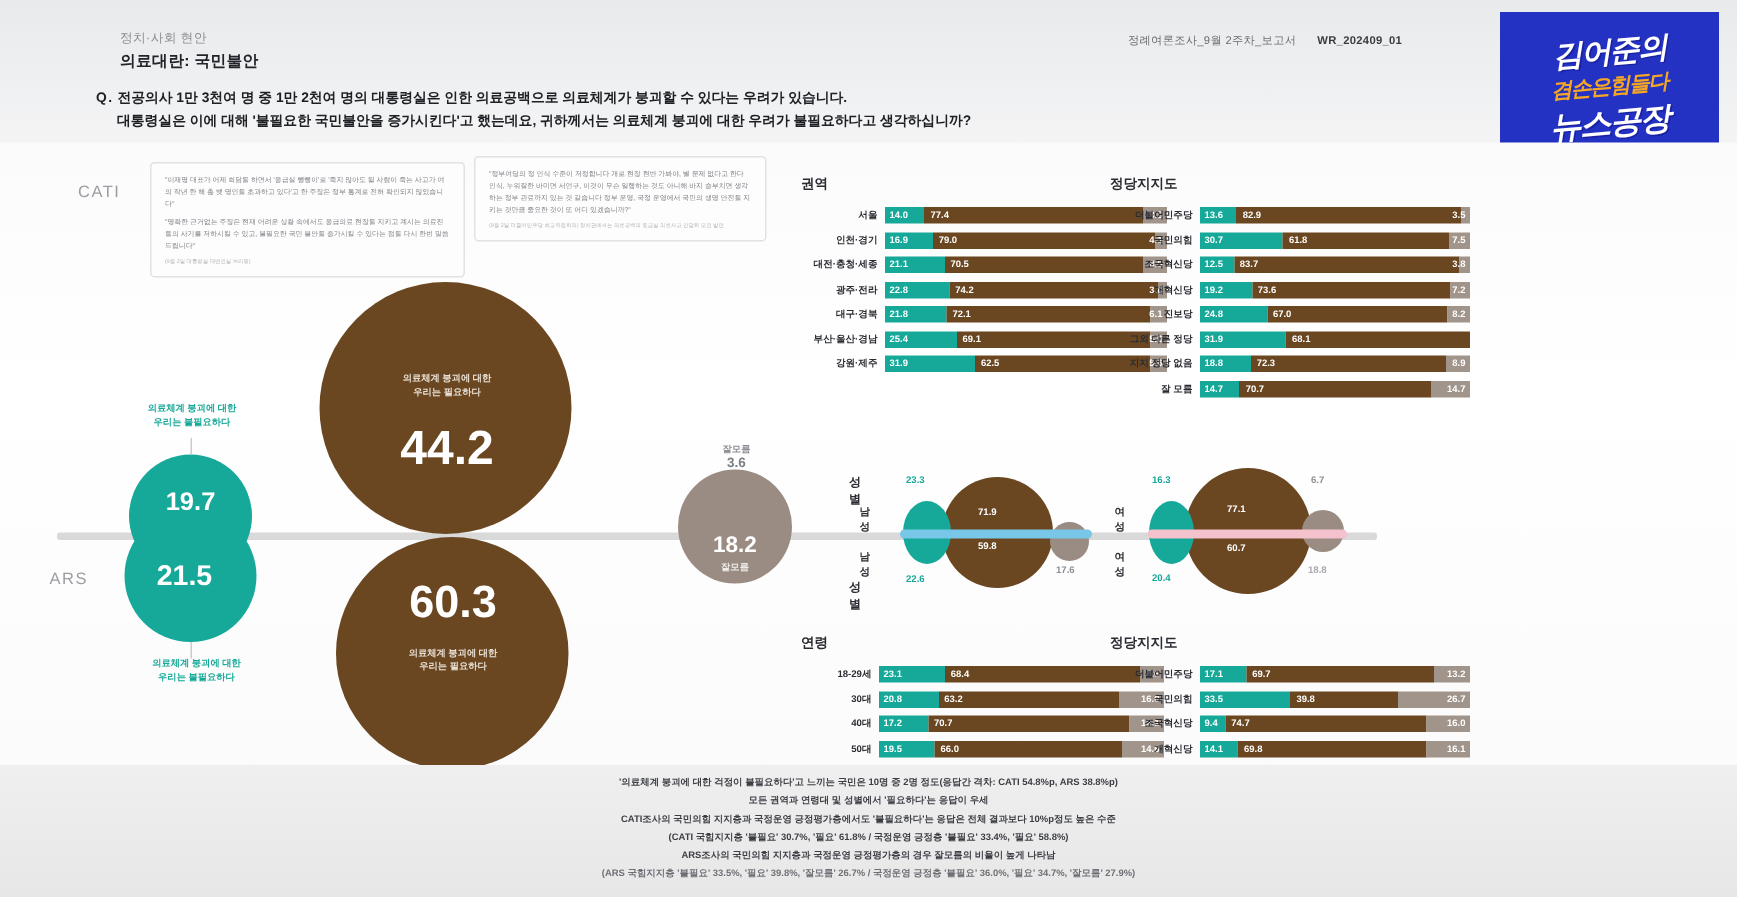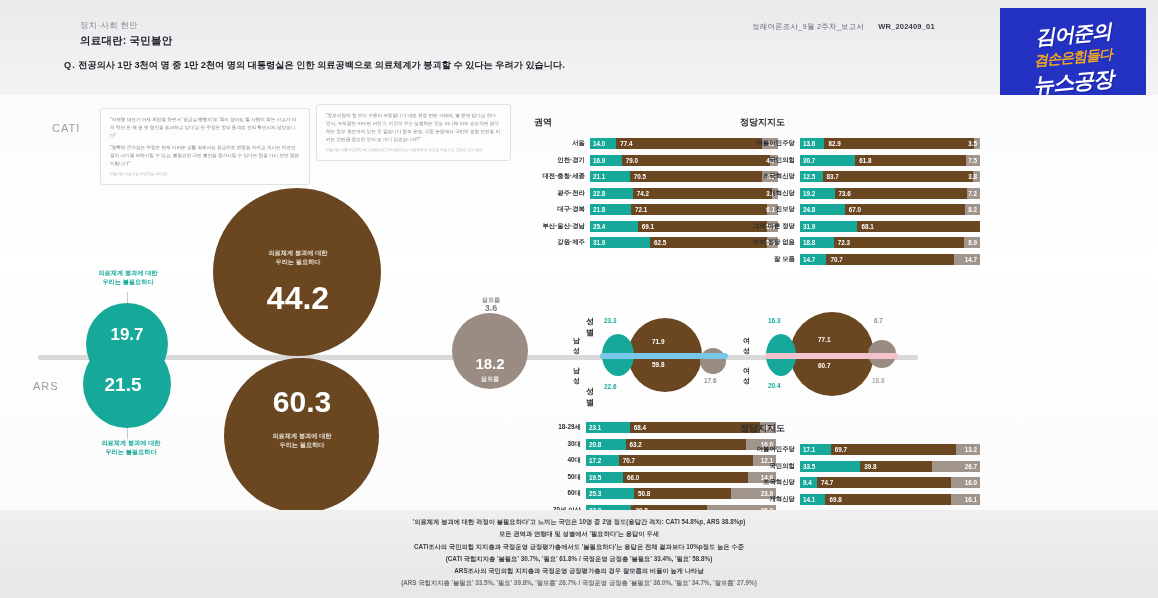--- a/index.html
+++ b/index.html
@@ -155,21 +155,21 @@
   .seg.s-teal  { background:#16a999; }
   .seg.s-teal span  { left: 3px; }
   .seg.s-brown { background:#6a4721; }
   .seg.s-brown span { left: 4px; }
   .seg.s-gray  { background:#a1948a; }
   .seg.s-gray span  { right: 3px; }
 
   
   .gender-group { position: absolute; }
   .gender-title {
-    position: absolute; font-size: 8px; font-weight: bold; color: #2a2c32; margin-left: 20px;
+    position: absolute; font-size: 8px; font-weight: bold; color: #2a2c32;
   }
   .gender-sub {
     position: absolute; font-size: 7px; font-weight: bold; color: #2a2c32;
   }
   .gaxis {
     position: absolute; height: 6px; border-radius: 3px;
   }
   .gnum {
     position: absolute; font-size: 6.4px; font-weight: bold; white-space: nowrap;
   }
@@ -194,20 +194,21 @@
   <div class="subject">의료대란: 국민불안</div>
 
   <div class="report-meta">
     <span>정례여론조사_9월 2주차_보고서</span>
     <span class="code">WR_202409_01</span>
   </div>
 
   <div class="question">
     <span class="q-mark">Q.</span>
     <span>전공의사 1만 3천여 명 중 1만 2천여 명의 대통령실은 인한 의료공백으로 의료체계가 붕괴할 수 있다는 우려가 있습니다.</span>
+    <span class="line2">대통령실은 이에 대해 '불필요한 국민불안을 증가시킨다'고 했는데요, 귀하께서는 의료체계 붕괴에 대한 우려가 불필요하다고 생각하십니까?</span>
   </div>
 
   <div class="logo-wrap">
     <div class="logo-box">
       <div class="logo-l1">김어준의</div>
       <div class="logo-l2">겸손은힘들다</div>
       <div class="logo-l3">뉴스공장</div>
     </div>
     <div class="logo-phone">1877-1907</div>
     <div class="logo-rule"></div>
@@ -496,20 +497,21 @@
             </div>
             <div class="seg s-gray" style="width: 26.4336px;">
               <span>14.7</span>
             </div>
           </div>
         </div>
       </div>
   </div>
 
   <div class="panel" style="left:534px; top:422px;">
+    <div class="panel-title">연령</div>
     <div id="rows-age">
         <div class="barrow">
           <div class="barlabel" style="width: 52px;">18-29세</div>
           <div class="bartrack" style="width: 190px;">
             <div class="seg s-teal" style="width: 43.8462px;">
               <span>23.1</span>
             </div>
             <div class="seg s-brown" style="width: 129.83px;">
               <span>68.4</span>
             </div>

